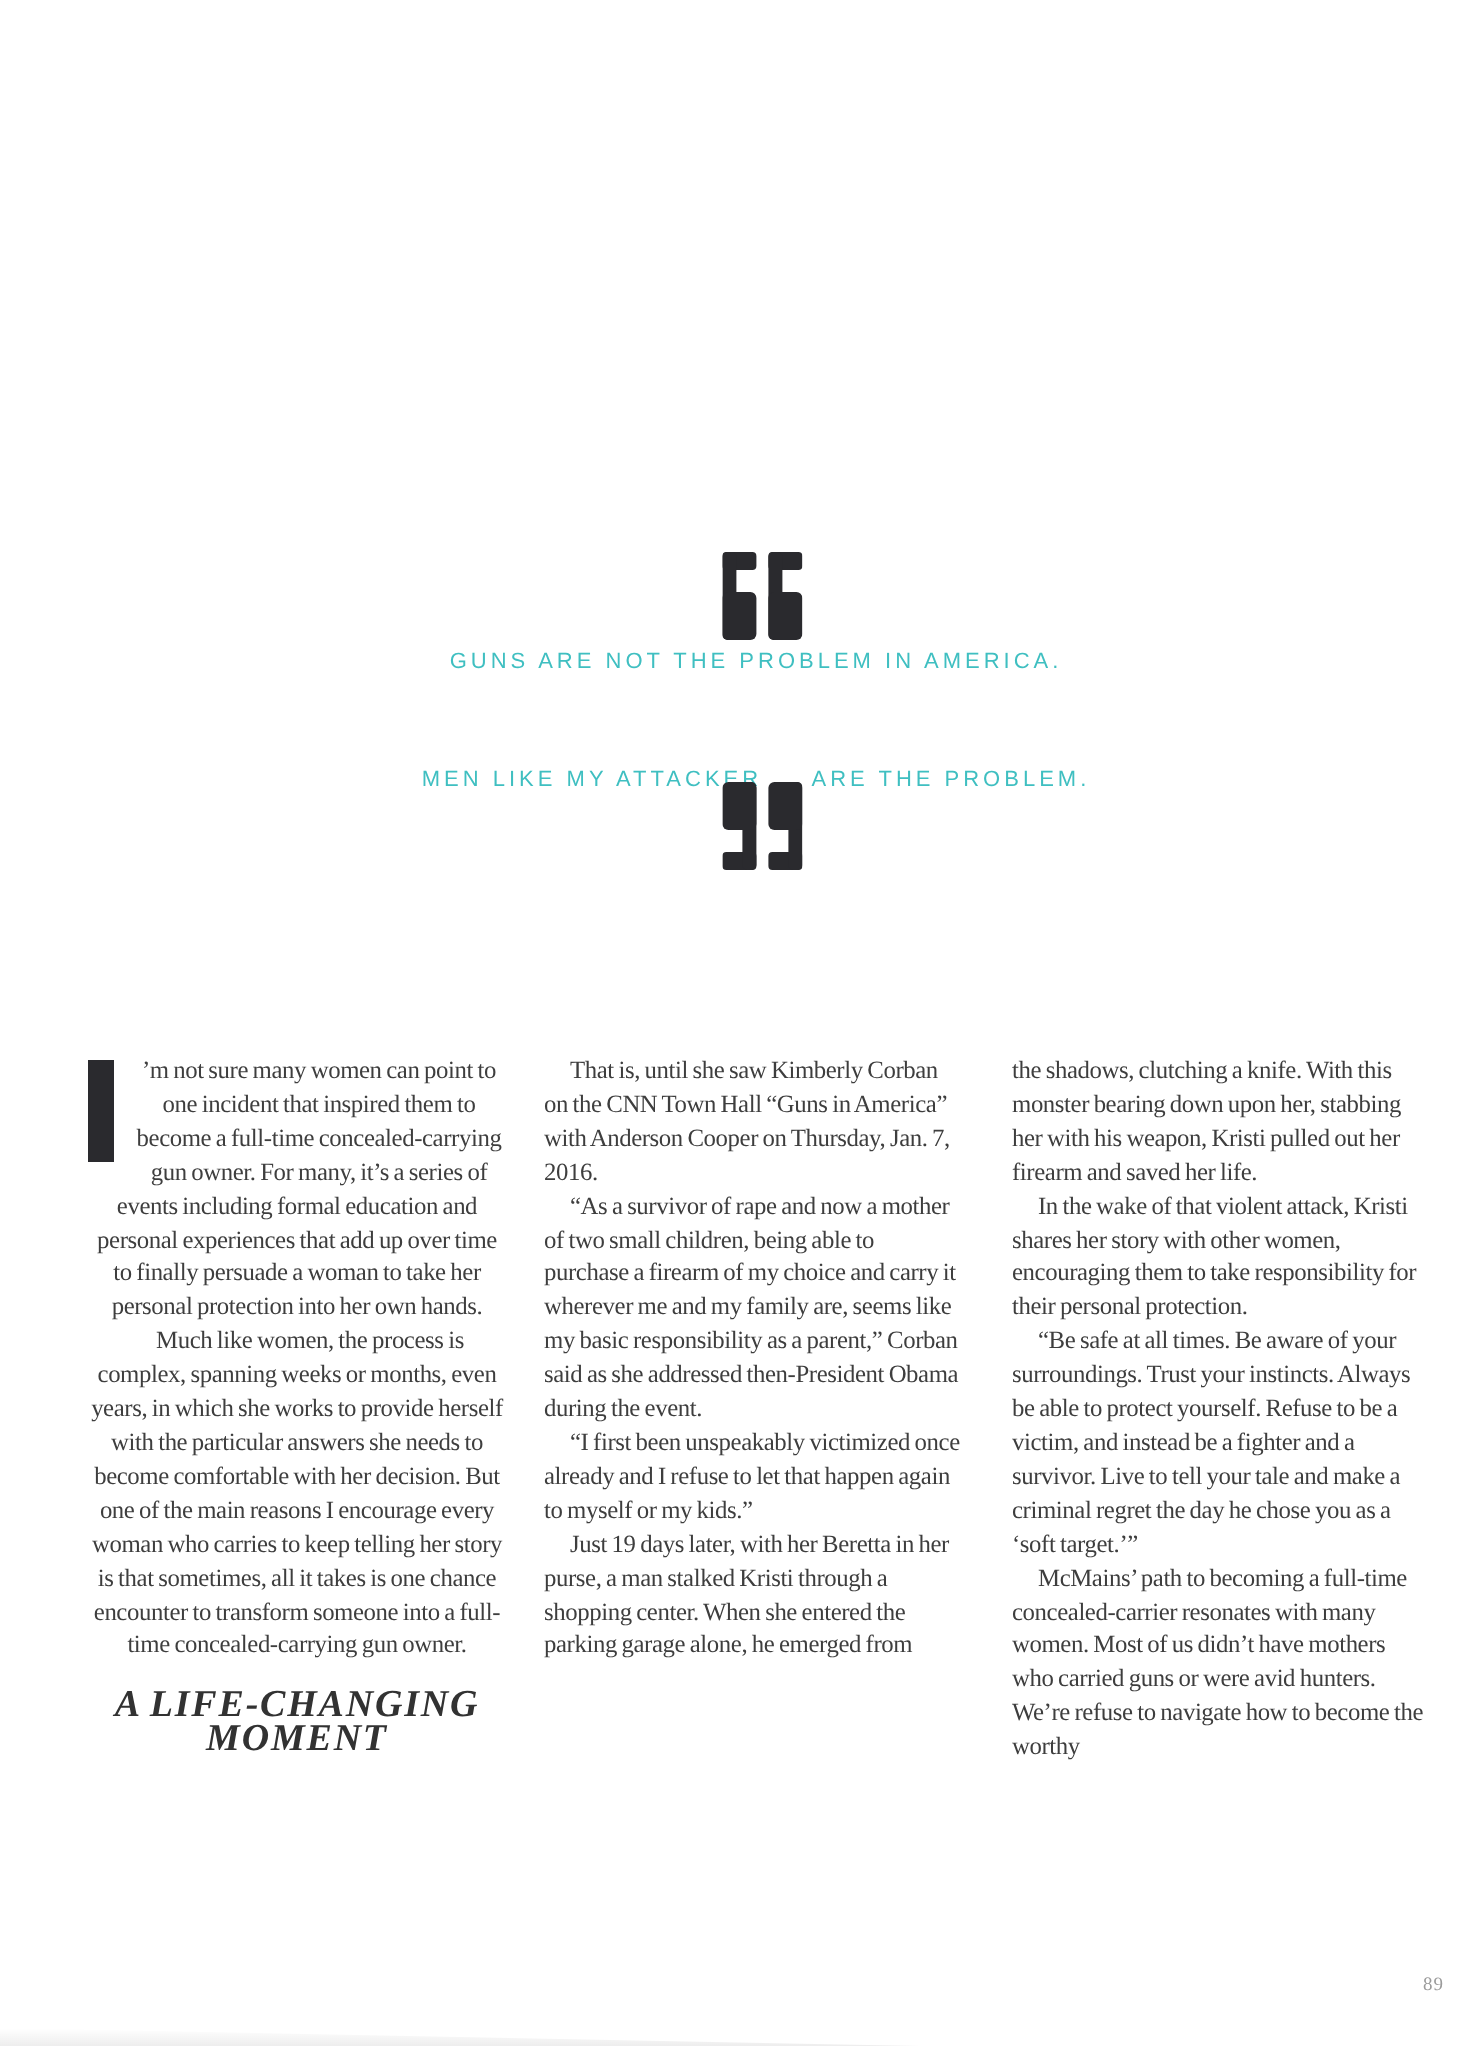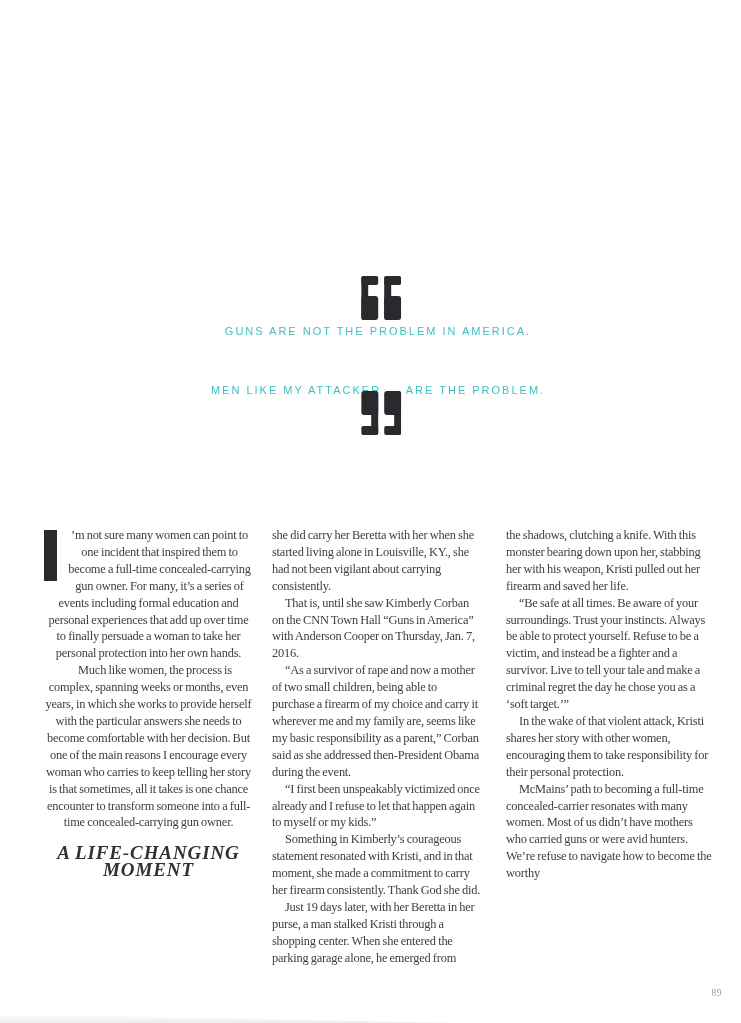--- a/index.html
+++ b/index.html
@@ -128,29 +128,27 @@
       </svg>
     </span>
   </div>
 
   <div class="column c1">
       <p><span class="dropcap">I</span>’m not sure many women can point to one incident that inspired them to become a full-time concealed-carrying gun owner. For many, it’s a series of events including formal education and personal experiences that add up over time to finally persuade a woman to take her personal protection into her own hands.</p>
       <p class="indent">Much like women, the process is complex, spanning weeks or months, even years, in which she works to provide herself with the particular answers she needs to become comfortable with her decision. But one of the main reasons I encourage every woman who carries to keep telling her story is that sometimes, all it takes is one chance encounter to transform someone into a full-time concealed-carrying gun owner.</p>
       <h3>A LIFE-CHANGING MOMENT</h3>
     </div>
   <div class="column c2">
-      <p>she did carry her Beretta with her when she started living alone in Louisville, KY., she had not been vigilant about carrying consistently.</p>
       <p class="indent">That is, until she saw Kimberly Corban on the CNN Town Hall “Guns in America” with Anderson Cooper on Thursday, Jan. 7, 2016.</p>
       <p class="indent">“As a survivor of rape and now a mother of two small children, being able to purchase a firearm of my choice and carry it wherever me and my family are, seems like my basic responsibility as a parent,” Corban said as she addressed then-President Obama during the event.</p>
       <p class="indent">“I first been unspeakably victimized once already and I refuse to let that happen again to myself or my kids.”</p>
-      <p class="indent">Something in Kimberly’s courageous statement resonated with Kristi, and in that moment, she made a commitment to carry her firearm consistently. Thank God she did.</p>
       <p class="indent">Just 19 days later, with her Beretta in her purse, a man stalked Kristi through a shopping center. When she entered the parking garage alone, he emerged from</p>
     </div>
   <div class="column c3">
       <p>the shadows, clutching a knife. With this monster bearing down upon her, stabbing her with his weapon, Kristi pulled out her firearm and saved her life.</p>
+      <p class="indent">In the wake of that violent attack, Kristi shares her story with other women, encouraging them to take responsibility for their personal protection.</p>
       <p class="indent">“Be safe at all times. Be aware of your surroundings. Trust your instincts. Always be able to protect yourself. Refuse to be a victim, and instead be a fighter and a survivor. Live to tell your tale and make a criminal regret the day he chose you as a ‘soft target.’”</p>
-      <p class="indent">In the wake of that violent attack, Kristi shares her story with other women, encouraging them to take responsibility for their personal protection.</p>
       <p class="indent">McMains’ path to becoming a full-time concealed-carrier resonates with many women. Most of us didn’t have mothers who carried guns or were avid hunters. We’re refuse to navigate how to become the worthy</p>
     </div>
 
   <div class="page-number">89</div>
   <div class="bottom-shade"></div>
 </div>
 
 </body></html>

